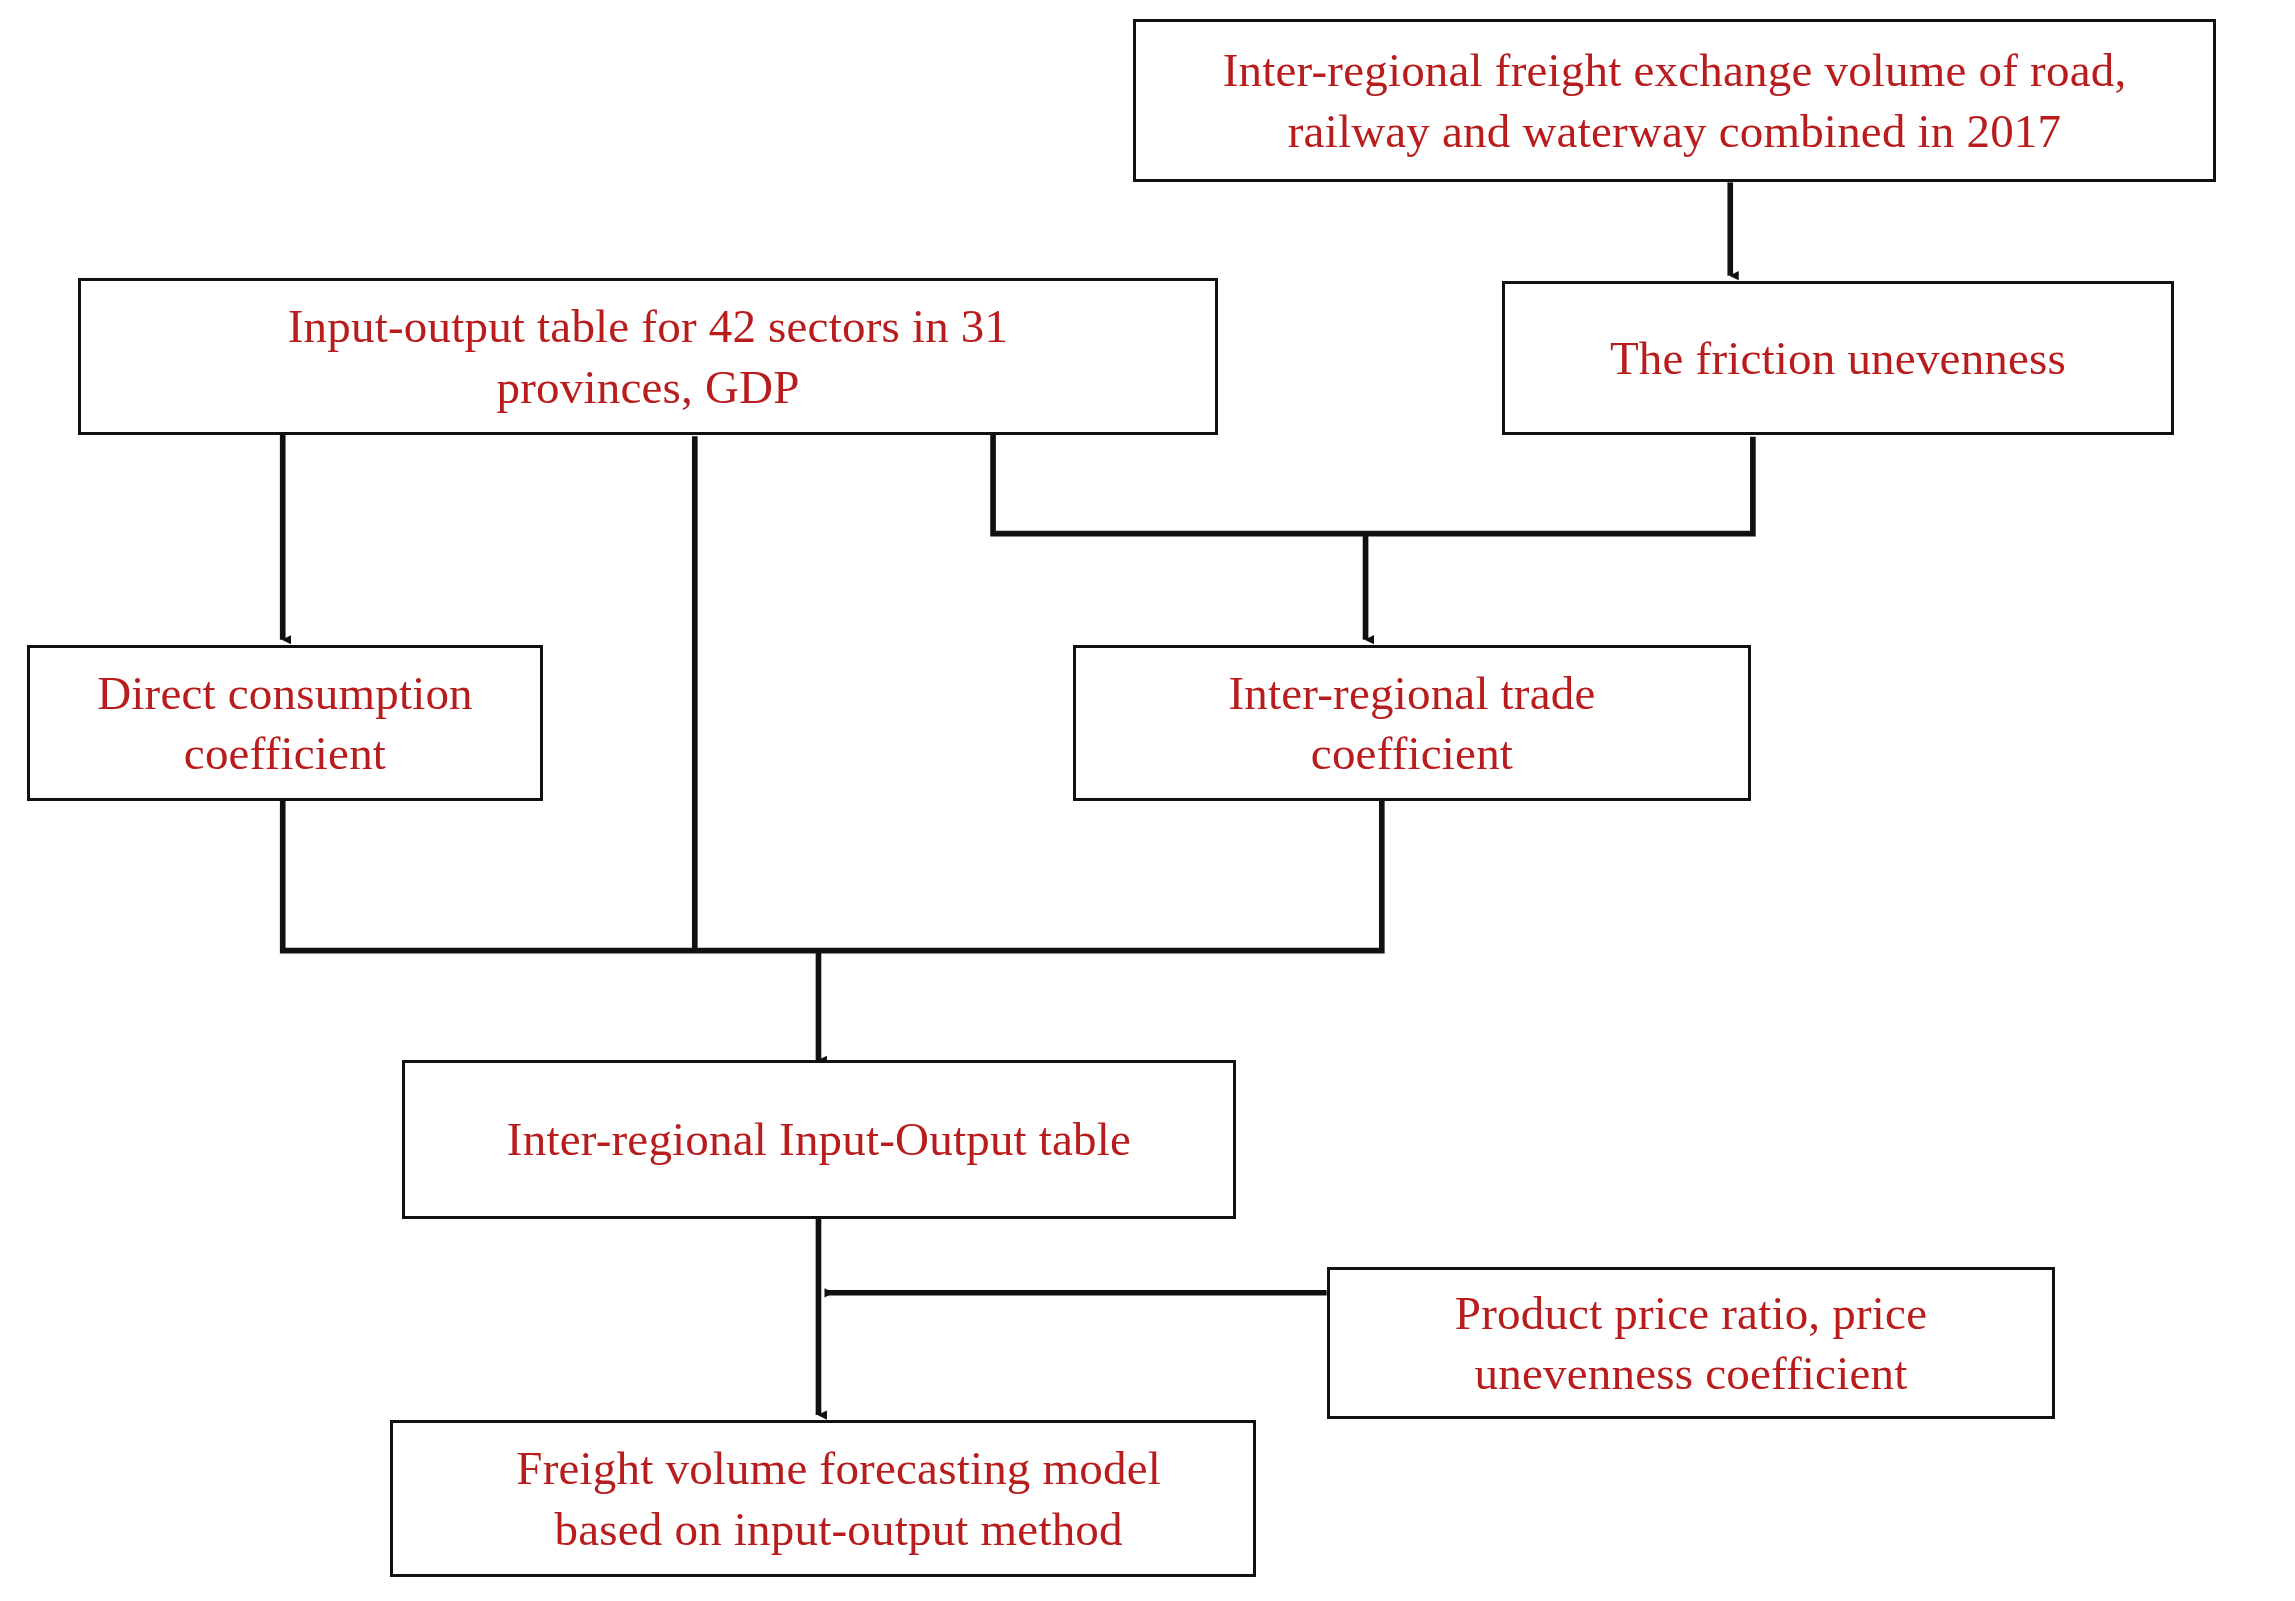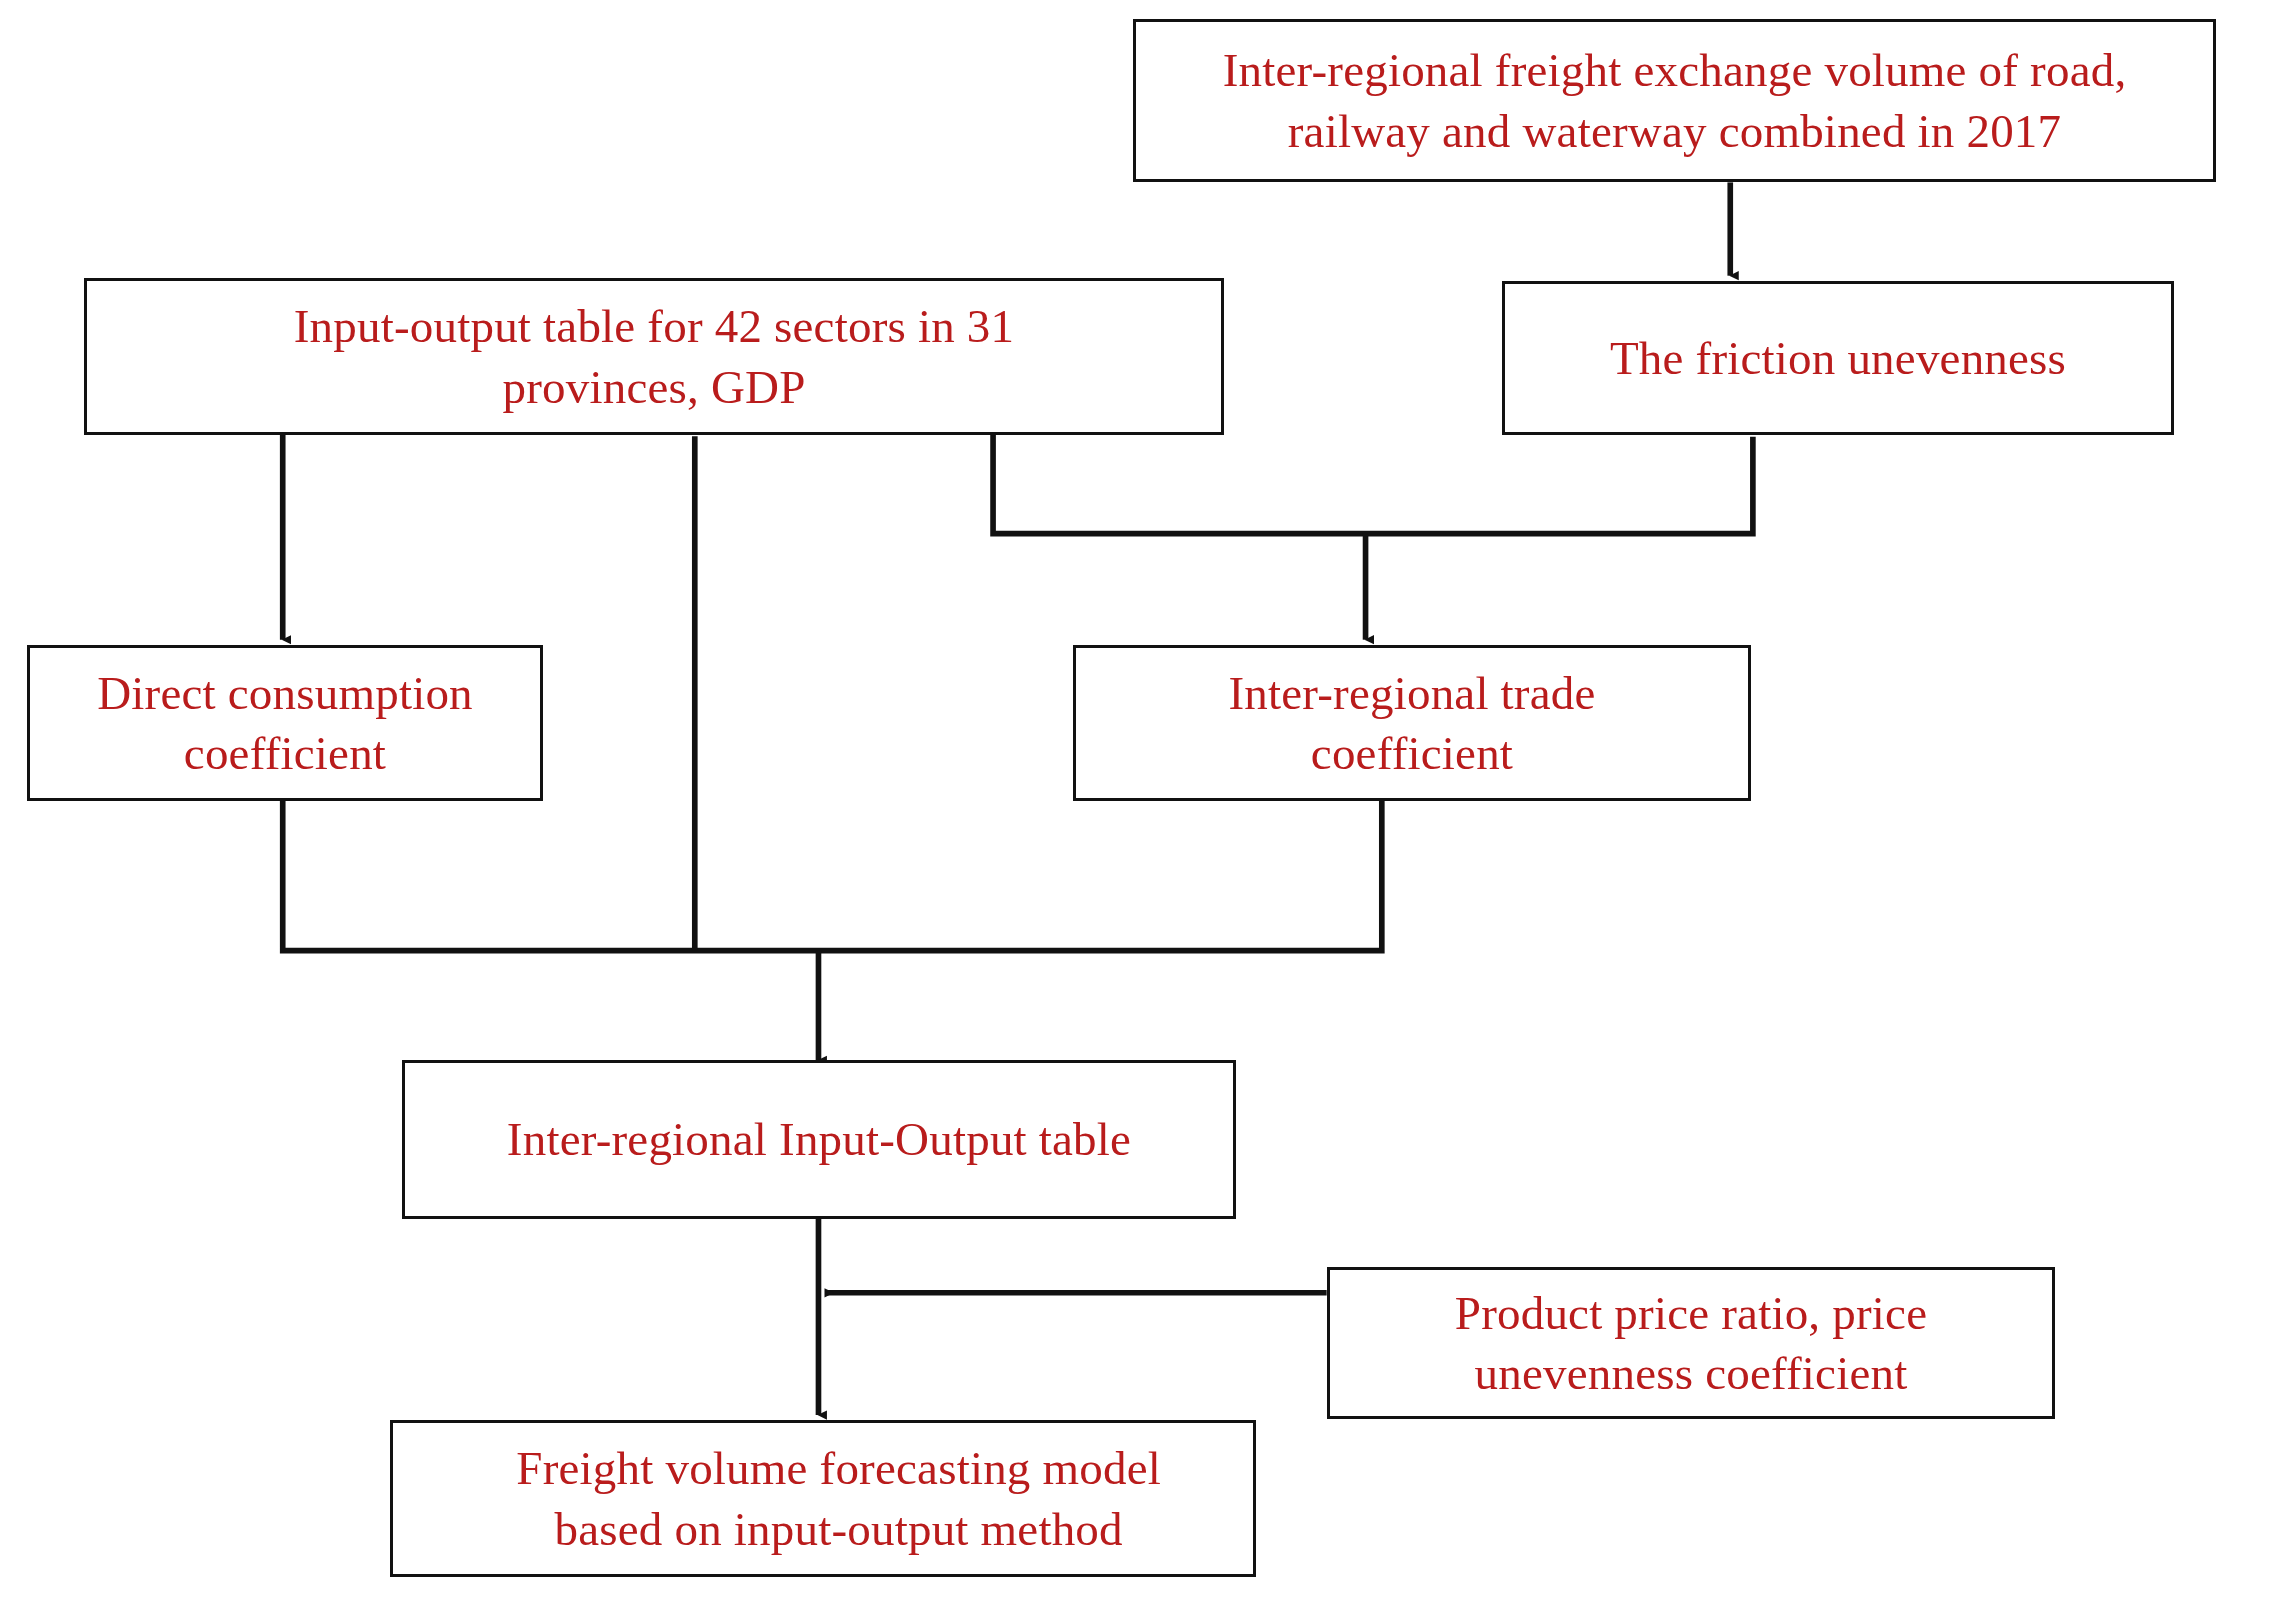--- a/index.html
+++ b/index.html
@@ -94,21 +94,21 @@
       </g>
 
     </g>
   </svg>
 
   <div class="node-box" style="left:1133px; top:19px; width:1083px; height:163px;">
     <span class="node-label">Inter-regional freight exchange volume of road,
 railway and waterway combined in 2017</span>
   </div>
 
-  <div class="node-box" style="left:84px; top:278px; width:1140px; height:157px;">
+  <div class="node-box" style="left:78px; top:278px; width:1140px; height:157px;">
     <span class="node-label">Input-output table for 42 sectors in 31
 provinces, GDP</span>
   </div>
 
   <div class="node-box" style="left:1502px; top:281px; width:672px; height:154px;">
     <span class="node-label">The friction unevenness</span>
   </div>
 
   <div class="node-box" style="left:27px; top:645px; width:516px; height:156px;">
     <span class="node-label">Direct consumption

